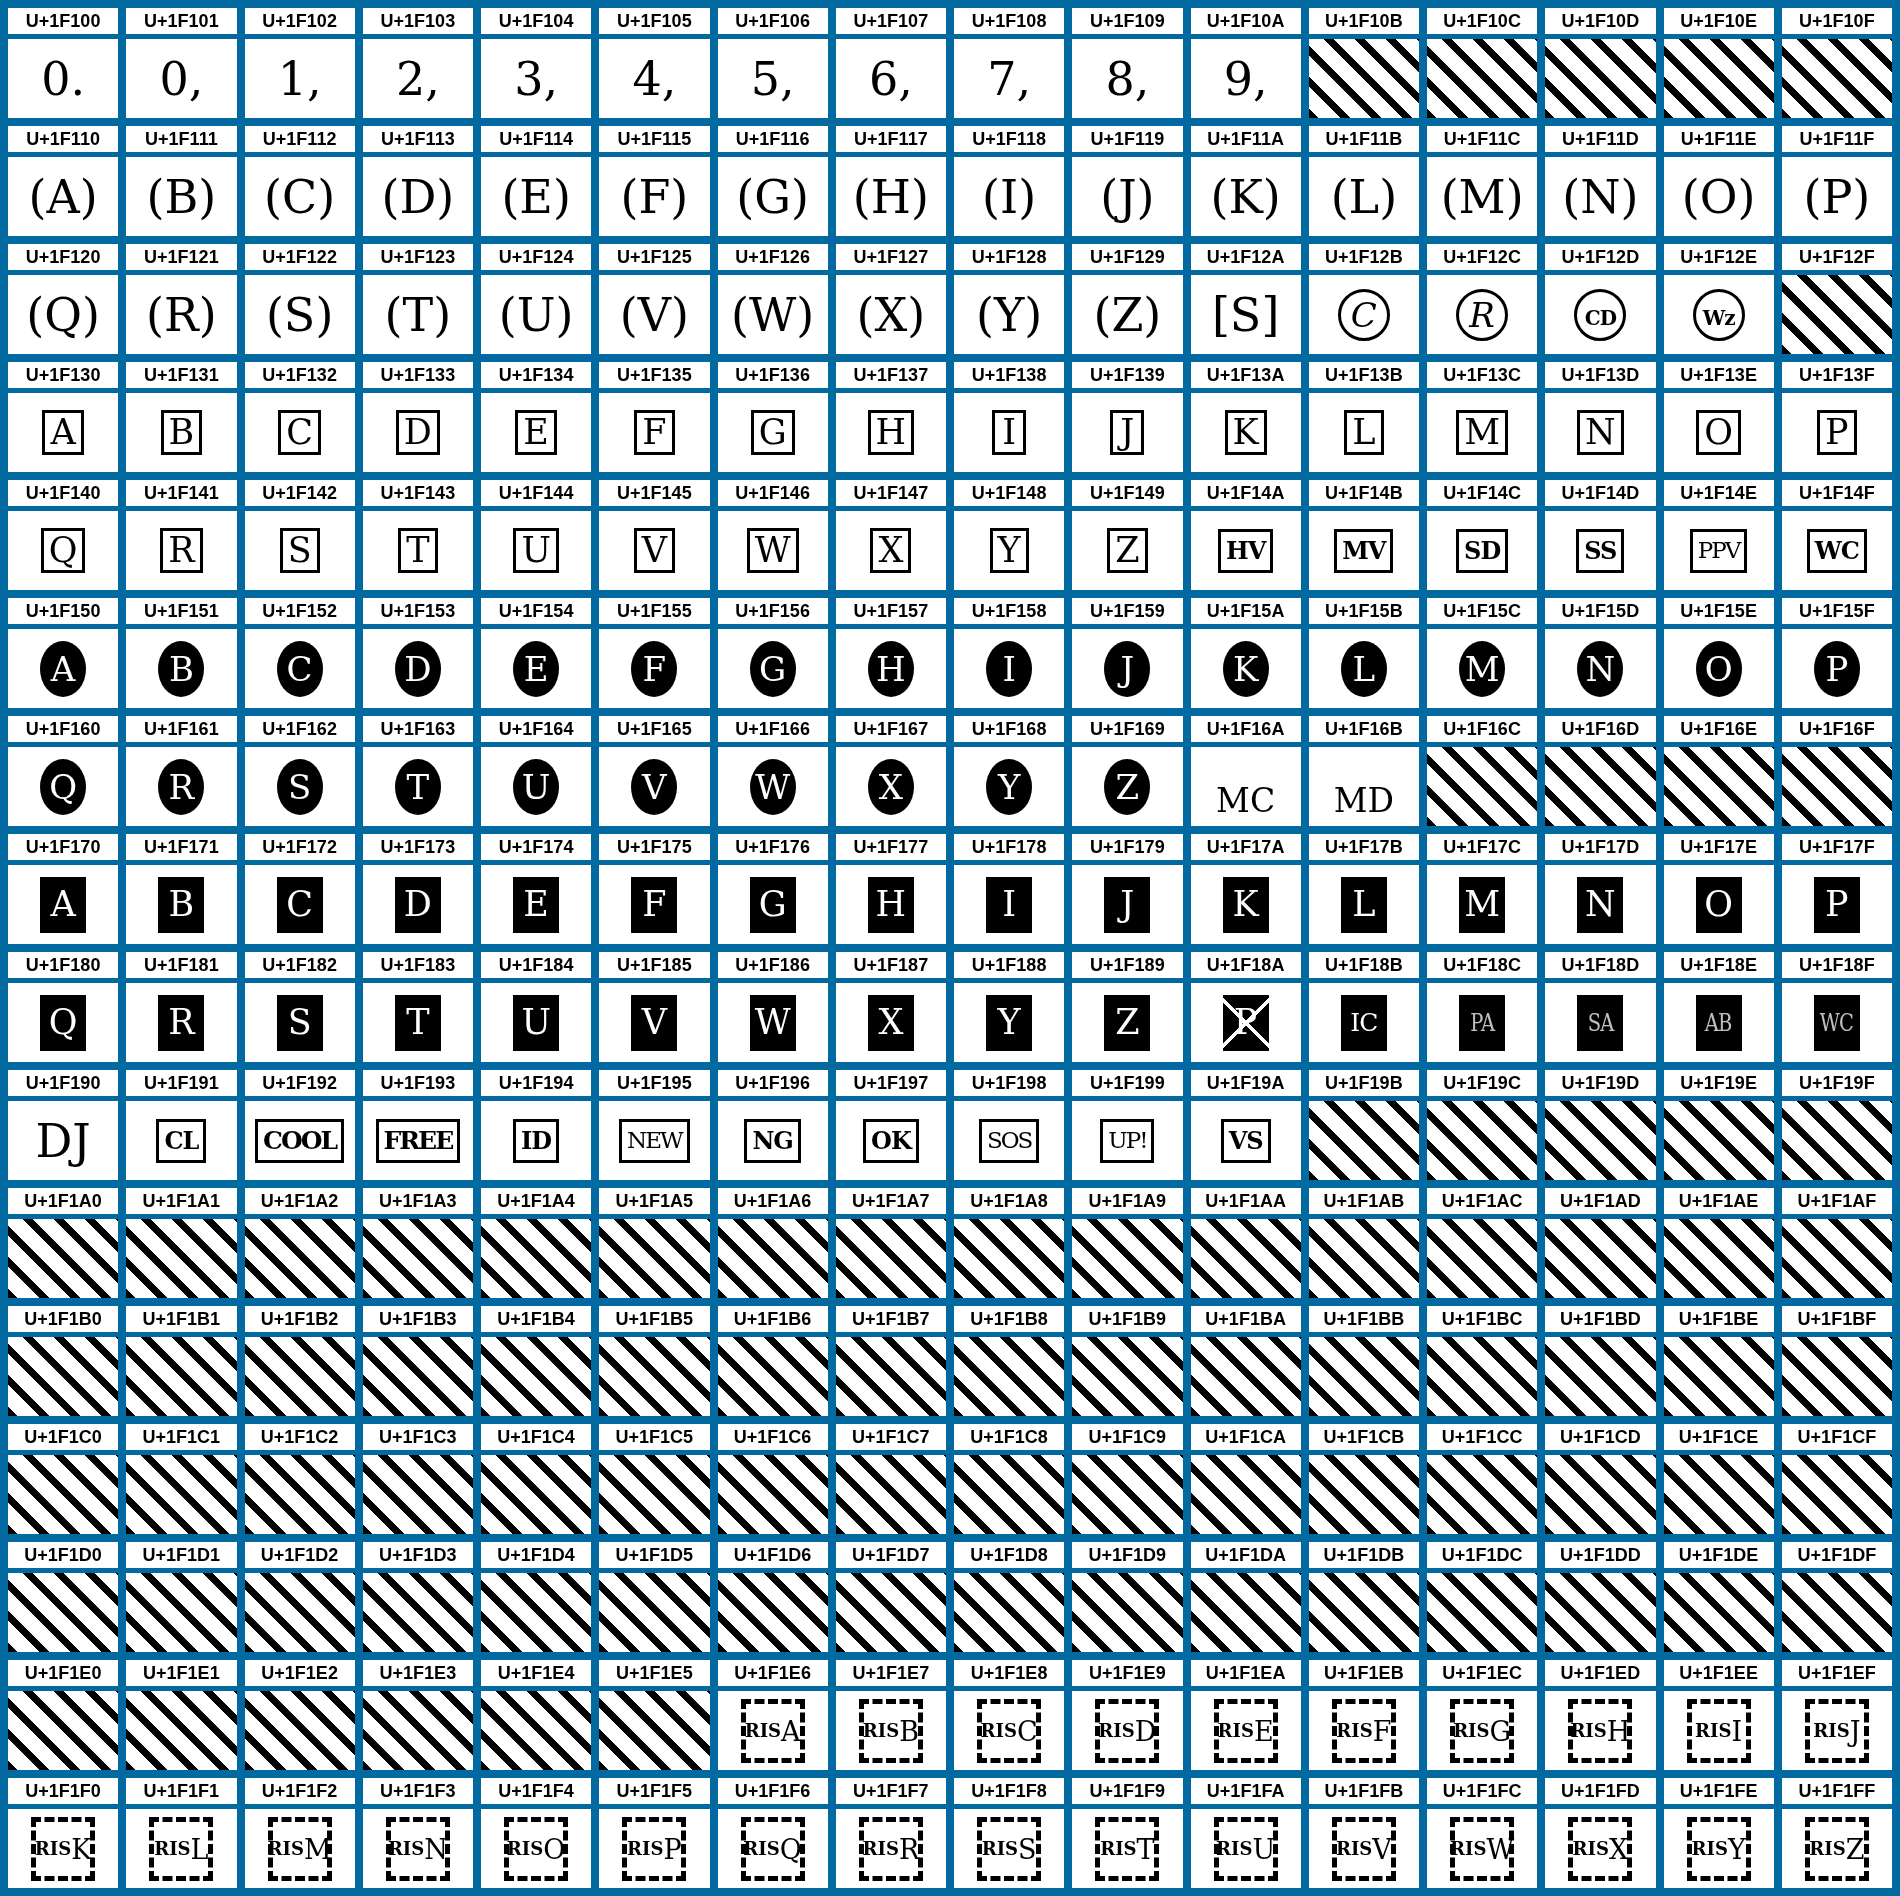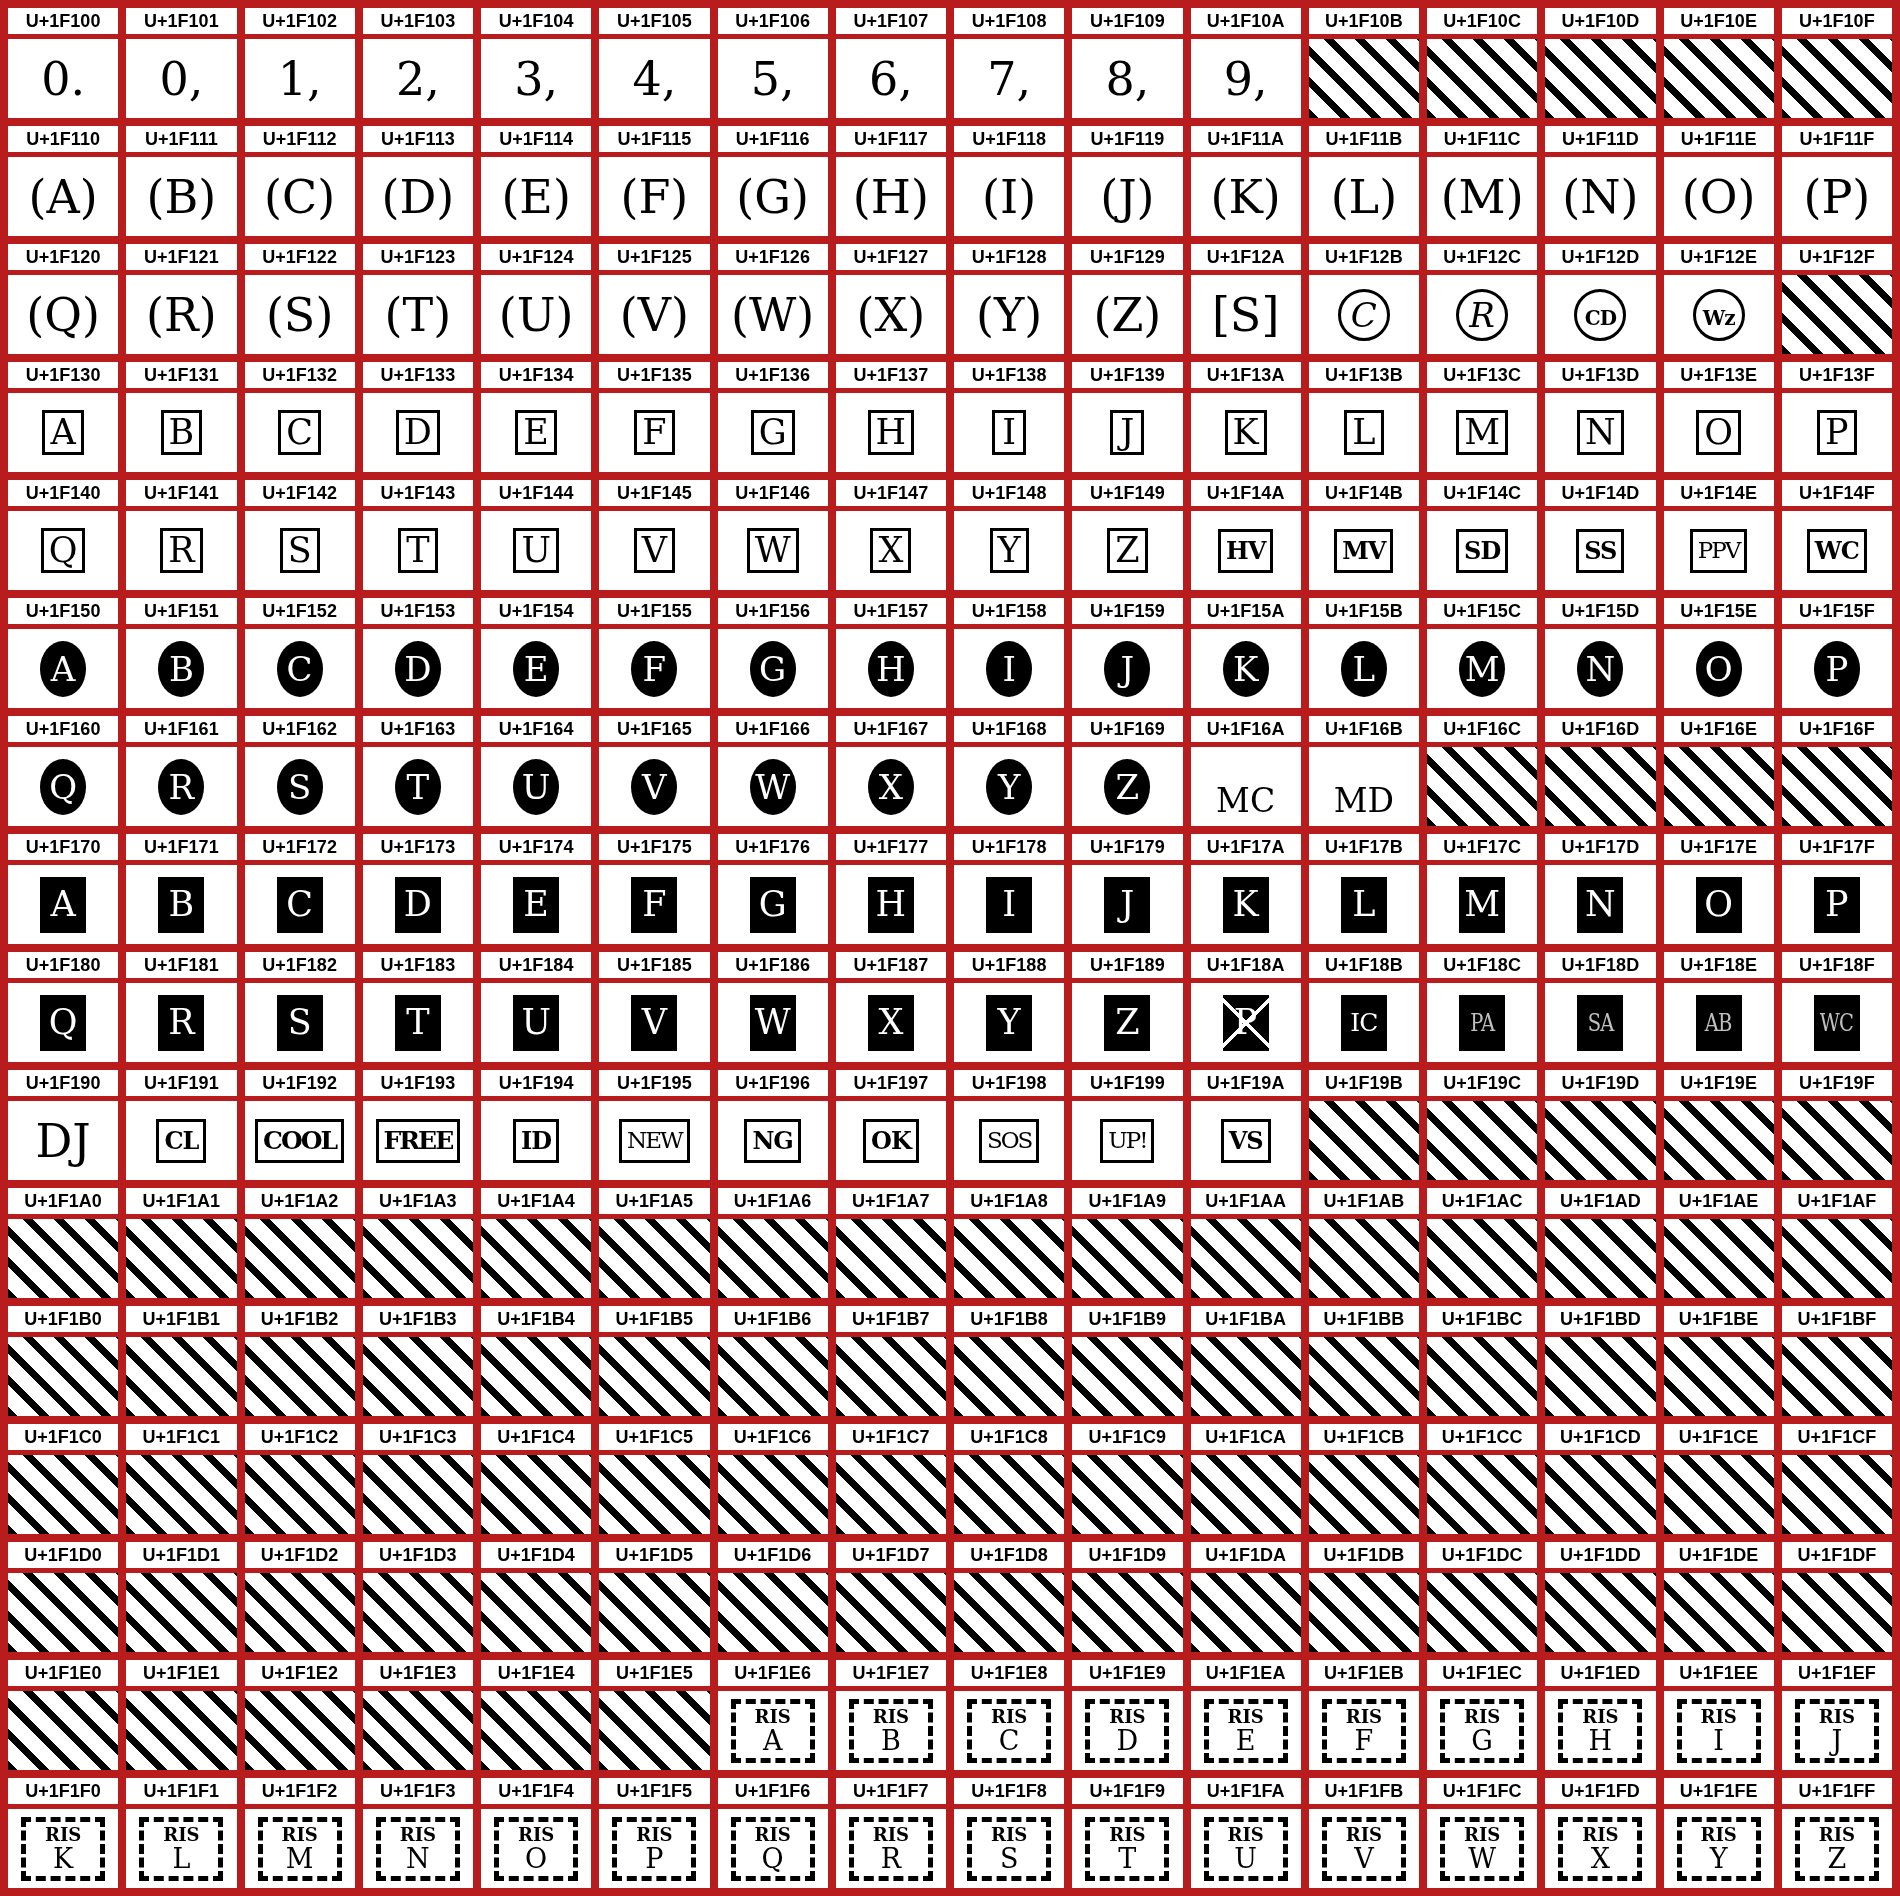--- a/index.html
+++ b/index.html
@@ -1,18 +1,18 @@
 <!DOCTYPE html>
 <html><head>
 <meta charset="utf-8">
 <style>
   html,body{margin:0;padding:0;background:#000;}
   .grid{
     width:1900px;height:1896px;box-sizing:border-box;
-    background:#b91c1c;
+    background:#0369a1;
     display:grid;
     grid-template-columns:repeat(16,1fr);
     grid-template-rows:repeat(16,1fr);
     gap:8px;padding:8px;
   }
   .cell{display:flex;flex-direction:column;gap:5px;min-height:0;min-width:0;}
   .hdr{
     background:#fff;flex:0 0 26px;
     display:flex;align-items:center;justify-content:center;
     font-family:"Liberation Sans",sans-serif;font-weight:bold;font-size:18px;
@@ -61,22 +61,22 @@
   .t-negsquare.len2 .txt{font-size:25px;letter-spacing:-1px;}
   .m-faint .txt{font-weight:400;opacity:.75;transform:scaleX(.78);}
   .m-crossed .frame{
     background-color:#000;
     background-image:
       linear-gradient(45deg,  transparent calc(50% - 2px), #fff calc(50% - 2px), #fff calc(50% + 2px), transparent calc(50% + 2px)),
       linear-gradient(135deg, transparent calc(50% - 2px), #fff calc(50% - 2px), #fff calc(50% + 2px), transparent calc(50% + 2px));
   }
   
   .t-ris .ris-box{
-    border:5px dashed #000;width:84px;height:64px;box-sizing:border-box;
-    display:flex;flex-direction:column;align-items:center;justify-content:center;line-height:1;
+    border:5px dashed #000;width:64px;height:64px;box-sizing:border-box;
+    display:flex;flex-direction:row;align-items:center;justify-content:center;line-height:1;
   }
   .ris-label{font-family:"DejaVu Serif",serif;font-weight:bold;font-size:18px;}
   .ris-letter{font-family:"DejaVu Serif",serif;font-size:27px;margin-top:1px;}
 </style>
 </head>
 <body>
 
 <div class="grid">
     <div class="cell">
       <div class="hdr">U+1F100</div>

